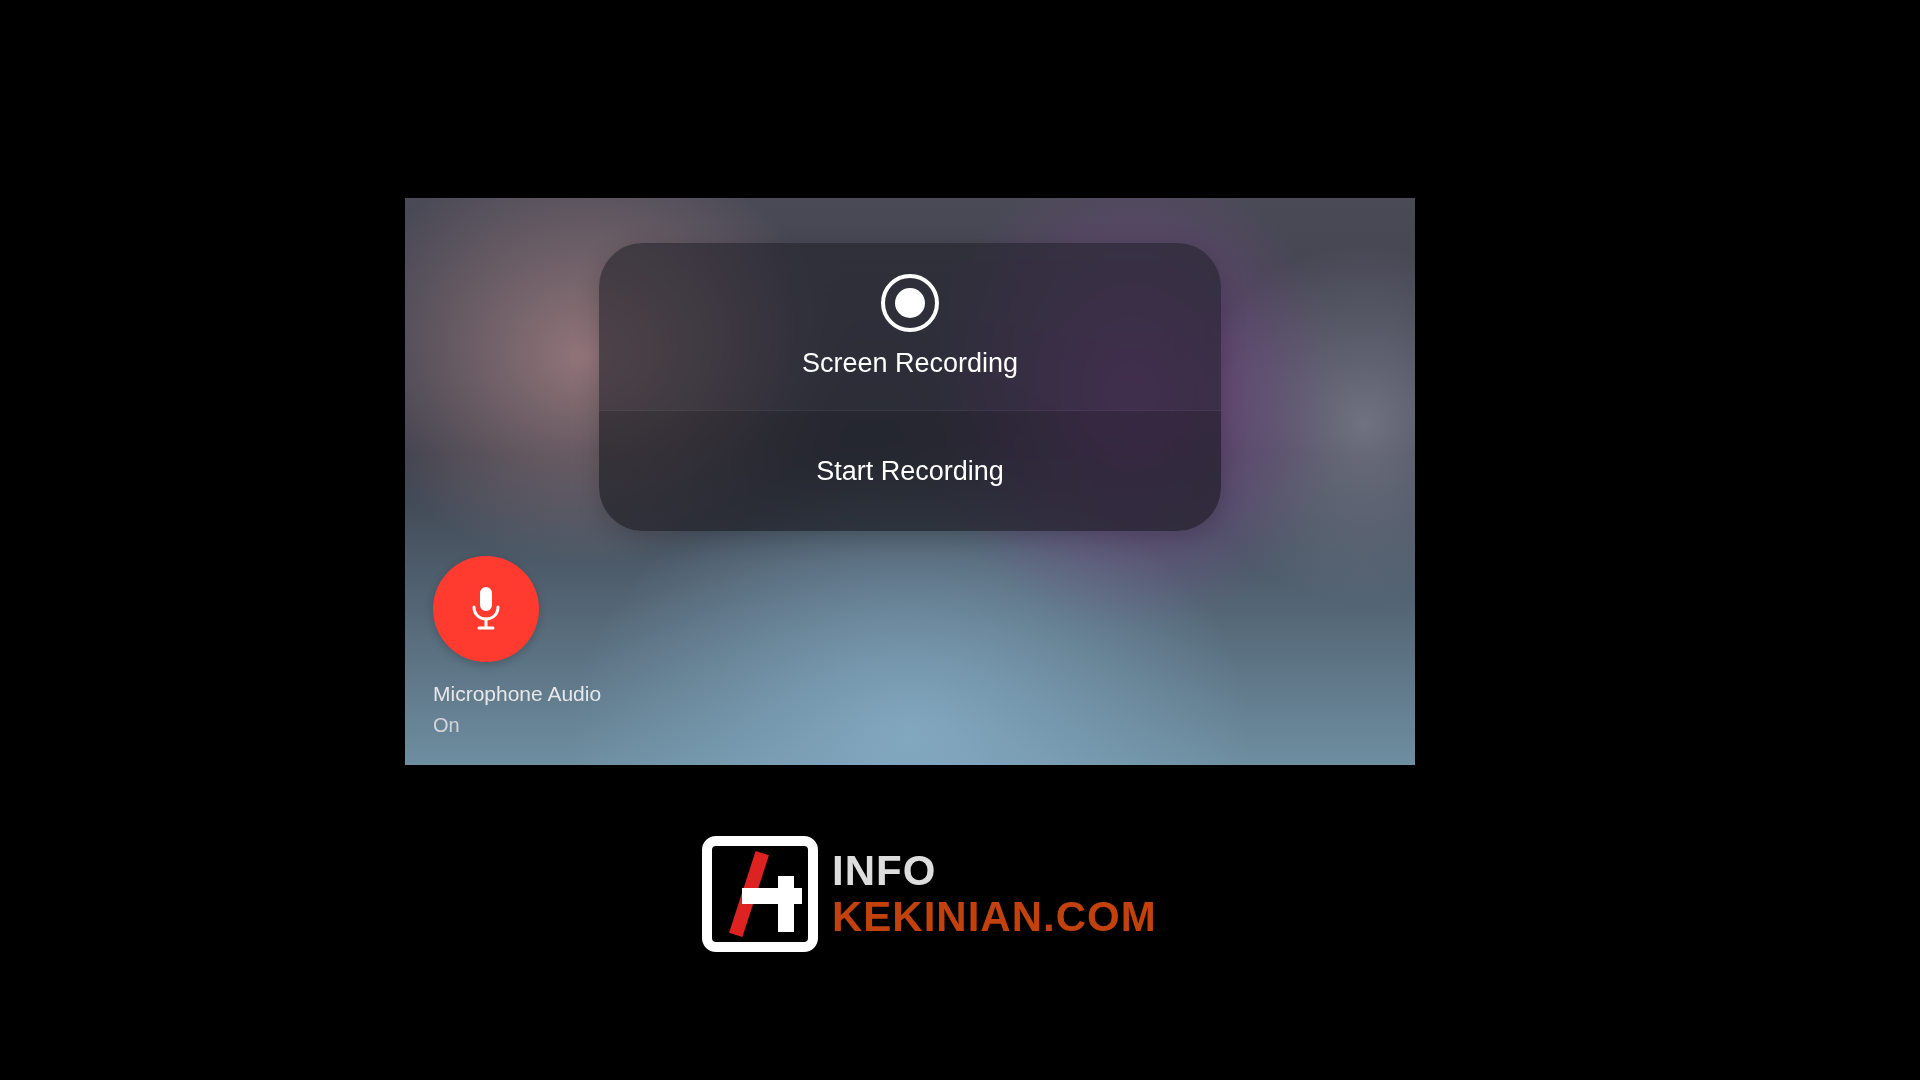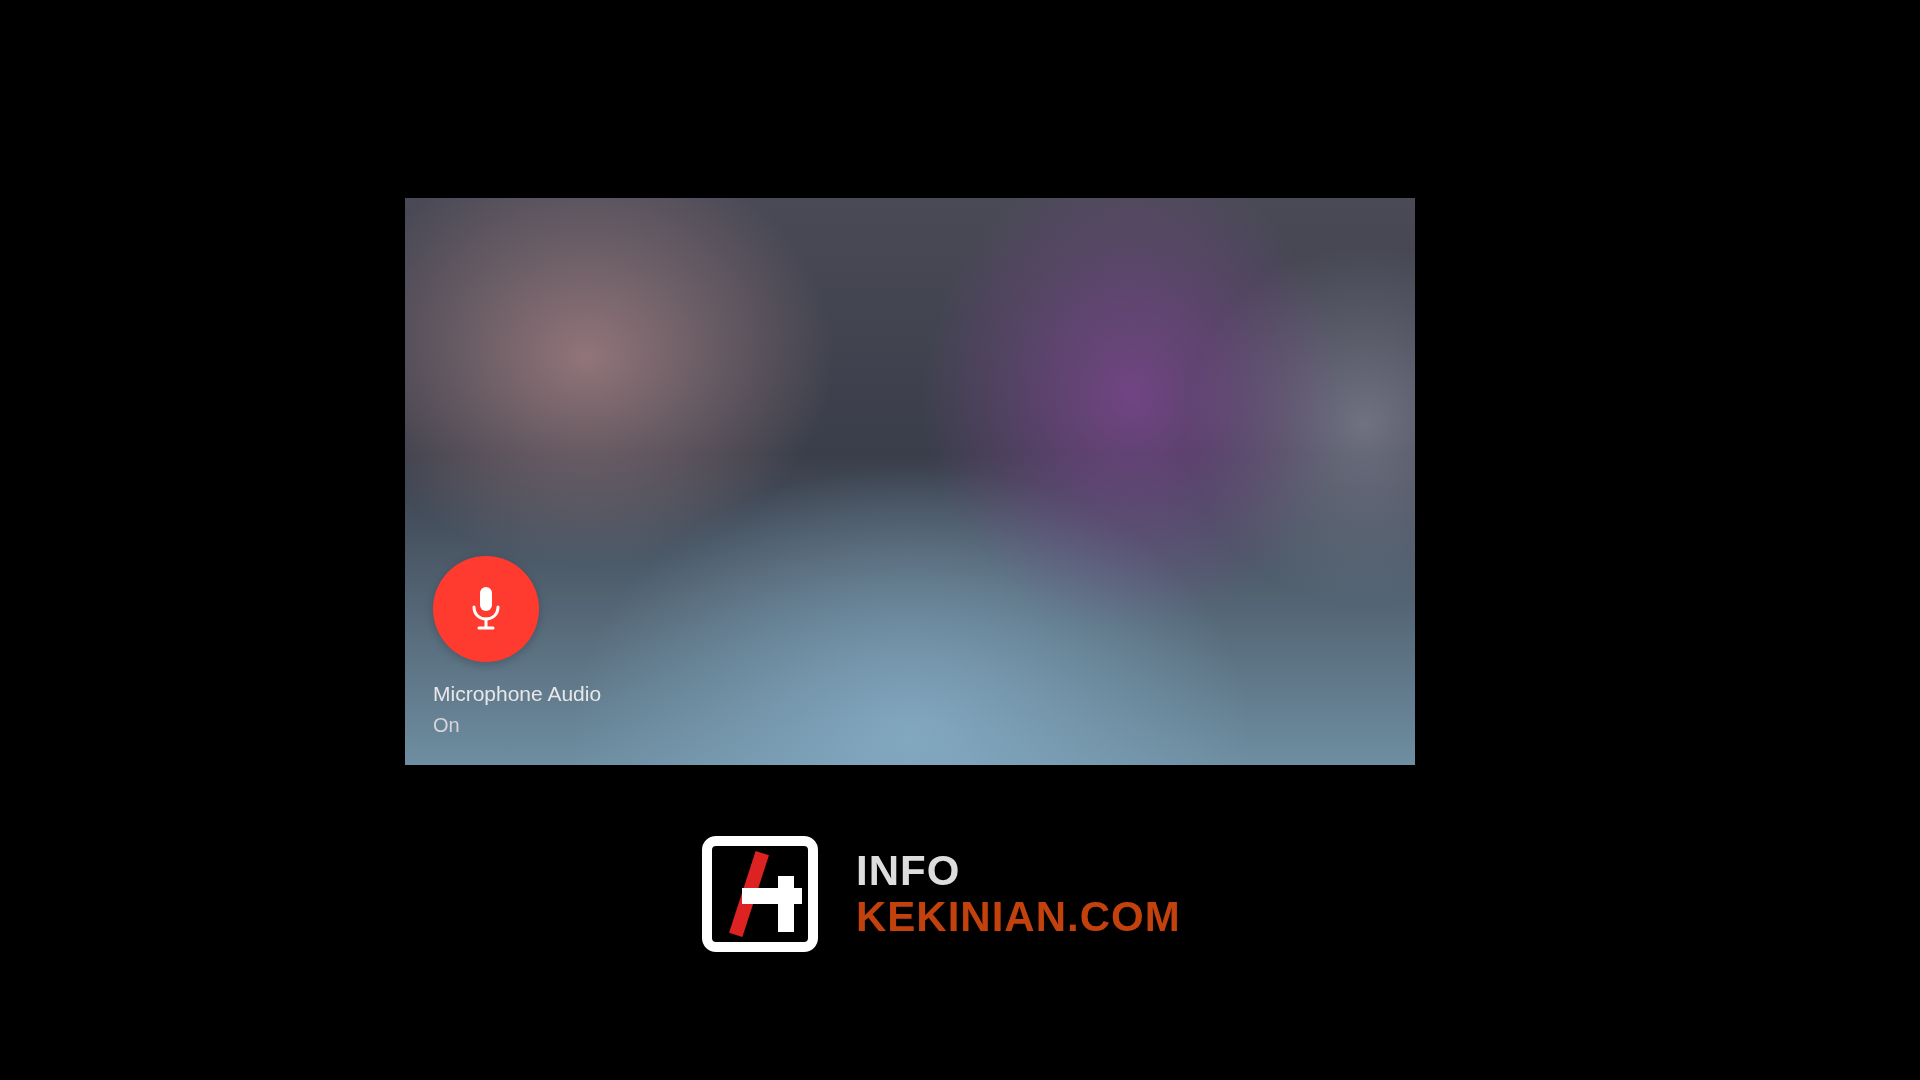--- a/index.html
+++ b/index.html
@@ -155,21 +155,20 @@
       width: 16px;
       height: 56px;
       background: #fff;
       left: 66px;
       top: 30px;
     }
     .wm-text {
       display: flex;
       flex-direction: column;
       line-height: 1;
-      margin-left: 24px;
     }
     .wm-line1 {
       color: #ddd;
       font-weight: 800;
       font-size: 42px;
       letter-spacing: 1px;
       font-family: Arial, sans-serif;
     }
     .wm-line2 {
       color: #c2410c;
@@ -178,20 +177,31 @@
       letter-spacing: 1px;
       font-family: Arial, sans-serif;
       margin-top: 4px;
     }
   </style>
 </head>
 <body>
 
 <div class="screenshot-frame">
 
+  <div class="card">
+    <div class="card-top">
+      <div class="record-ring">
+        <div class="record-dot"></div>
+      </div>
+      <div class="card-title">Screen Recording</div>
+    </div>
+    <div class="card-bottom">
+      <div class="card-action">Start Recording</div>
+    </div>
+  </div>
 
   <div class="mic-area">
     <div class="mic-button">
       <svg width="40" height="48" viewBox="0 0 40 48">
         <rect x="14" y="2" width="12" height="24" rx="6" fill="#fff"></rect>
         <path d="M8 22 C8 30 14 34 20 34 C26 34 32 30 32 22" stroke="#fff" stroke-width="3" fill="none" stroke-linecap="round"></path>
         <line x1="20" y1="34" x2="20" y2="42" stroke="#fff" stroke-width="3" stroke-linecap="round"></line>
         <line x1="13" y1="43" x2="27" y2="43" stroke="#fff" stroke-width="3" stroke-linecap="round"></line>
       </svg>
     </div>

